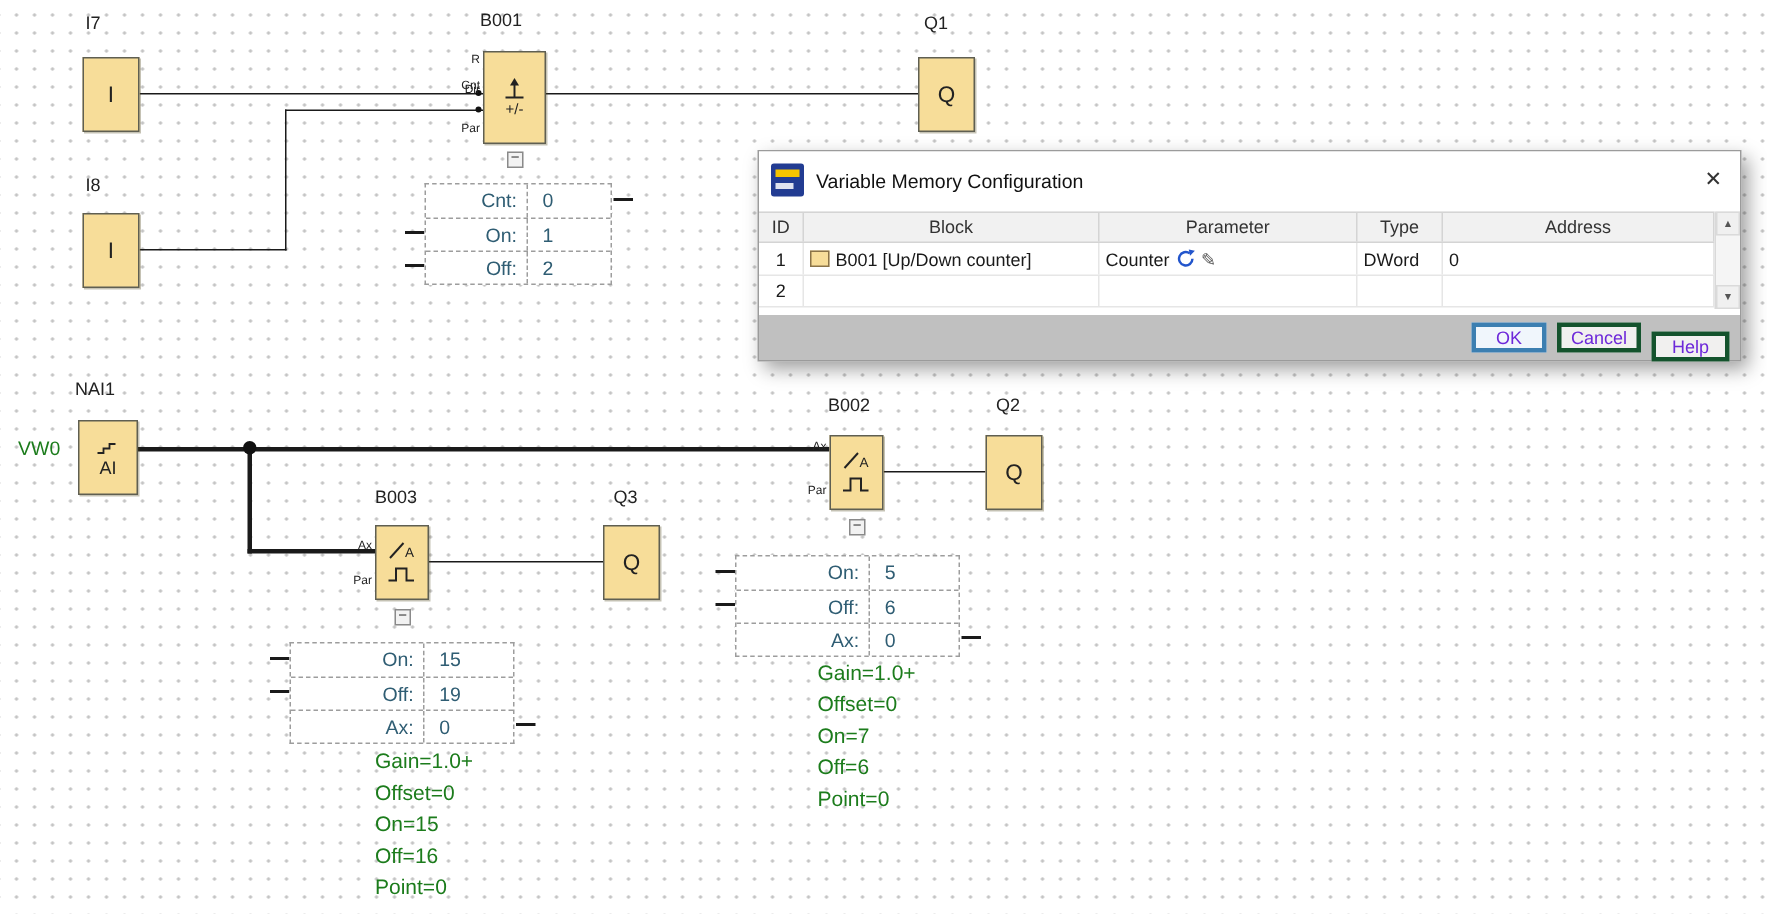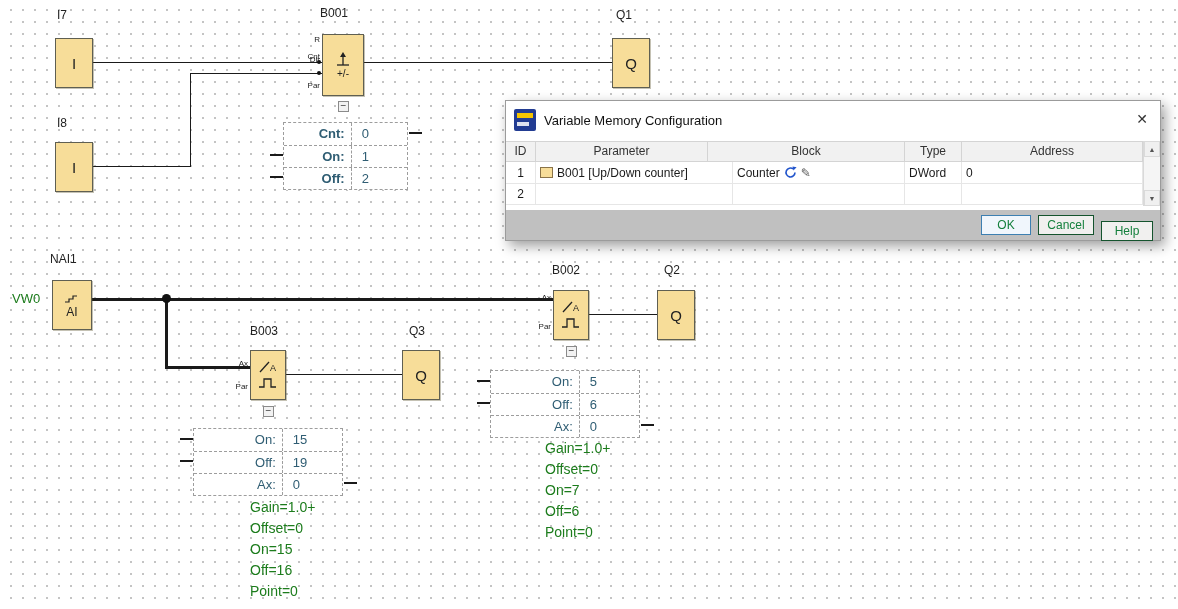--- a/index.html
+++ b/index.html
@@ -25,21 +25,21 @@
 
   .minus { position:absolute; width:11px; height:11px; background:#f2f2f2;
     border:1px solid #8a8a8a; font-size:10px; line-height:8px; text-align:center; color:#333; }
 
   
   .ptable { position:absolute; border:1px dashed #9d9d9d; background:#fff; }
   .prow { display:flex; height:22px; line-height:21px; font-size:13px; color:#2F5D73; }
   .prow + .prow { border-top:1px dashed #9d9d9d; }
   .pl { text-align:right; padding-right:6px; border-right:1px dashed #9d9d9d; }
   .pv { flex:1; padding-left:10px; }
-  .w55 .pl { width:55%;font-weight:bold; } .w60 .pl { width:60%; }
+  .w55 .pl { width:55%; } .w60 .pl { width:60%; }
   .stub { position:absolute; width:13px; height:2px; background:#1a1a1a; }
 
   .ann { position:absolute; color:#1C7C1C; font-size:14px; line-height:21px; white-space:nowrap; }
   .addr-label { position:absolute; color:#1C7C1C; font-size:13px; }
 
   
   .dialog { position:absolute; left:505px; top:100px; width:656px; height:141px;
     background:#fff; border:1px solid #9b9b9b; box-shadow:4px 5px 12px rgba(0,0,0,.38); }
   .dlg-titlebar { position:absolute; left:0; top:0; right:0; height:48px; background:#fff; }
   .dlg-icon { position:absolute; left:8px; top:8px; width:22px; height:22px; background:#223C92; border-radius:2px; }
@@ -61,21 +61,21 @@
   .blk-mini { width:13px; height:11px; background:#F7DD99; border:1px solid #8a7348; flex:0 0 auto; }
   .pencil { font-size:12px; color:#555; line-height:1; }
 
   .dlg-scroll { position:absolute; right:0; top:40px; width:17px; height:65px;
     background:#f5f5f5; border-left:1px solid #d9d9d9; display:flex; flex-direction:column; justify-content:space-between; }
   .sbtn { height:16px; background:#F0F0F0; border:1px solid #dadada; font-size:7px; color:#555;
     display:flex; align-items:center; justify-content:center; }
 
   .dlg-strip { position:absolute; left:0; right:0; bottom:0; height:30px; background:#C0C0C0;
     display:flex; justify-content:flex-end; align-items:center; gap:7px; padding-right:7px; }
-  .dbtn { height:20px; background:#F1F0EF; border:1px solid #14532d; font-size:12px; color:#15803d;
+  .dbtn { height:20px; background:#F1F0EF; border:3px solid #14532d; font-size:12px; color:#6d28d9;
     display:flex; align-items:center; justify-content:center; }
   .dbtn.ok { width:50px; border-color:#3C7FB1; background:#F0F6FC; }
   .dbtn.cancel { width:56px; } .dbtn.help { width:52px;margin-top:12px; }
 </style>
 </head>
 <body>
 
 <div id="stage">
 
   <div class="wire" style="left:93px;top:62px;width:229px;height:1px"></div>
@@ -235,22 +235,22 @@
 
   <div class="dialog">
     <div class="dlg-titlebar">
       <div class="dlg-icon"></div>
       <div class="dlg-title">Variable Memory Configuration</div>
       <div class="dlg-close">✕</div>
     </div>
 
     <div class="dlg-header">
       <div class="hcell c-id">ID</div>
+      <div class="hcell c-block">Block</div>
       <div class="hcell c-param">Parameter</div>
-      <div class="hcell c-block">Block</div>
       <div class="hcell c-type">Type</div>
       <div class="hcell c-addr">Address</div>
     </div>
 
     <div class="dlg-rows">
       <div class="drow r1">
         <div class="dcell c-id center">1</div>
         <div class="dcell c-block pad">
           <span class="blk-mini"></span>
           <span>B001 [Up/Down counter]</span>

